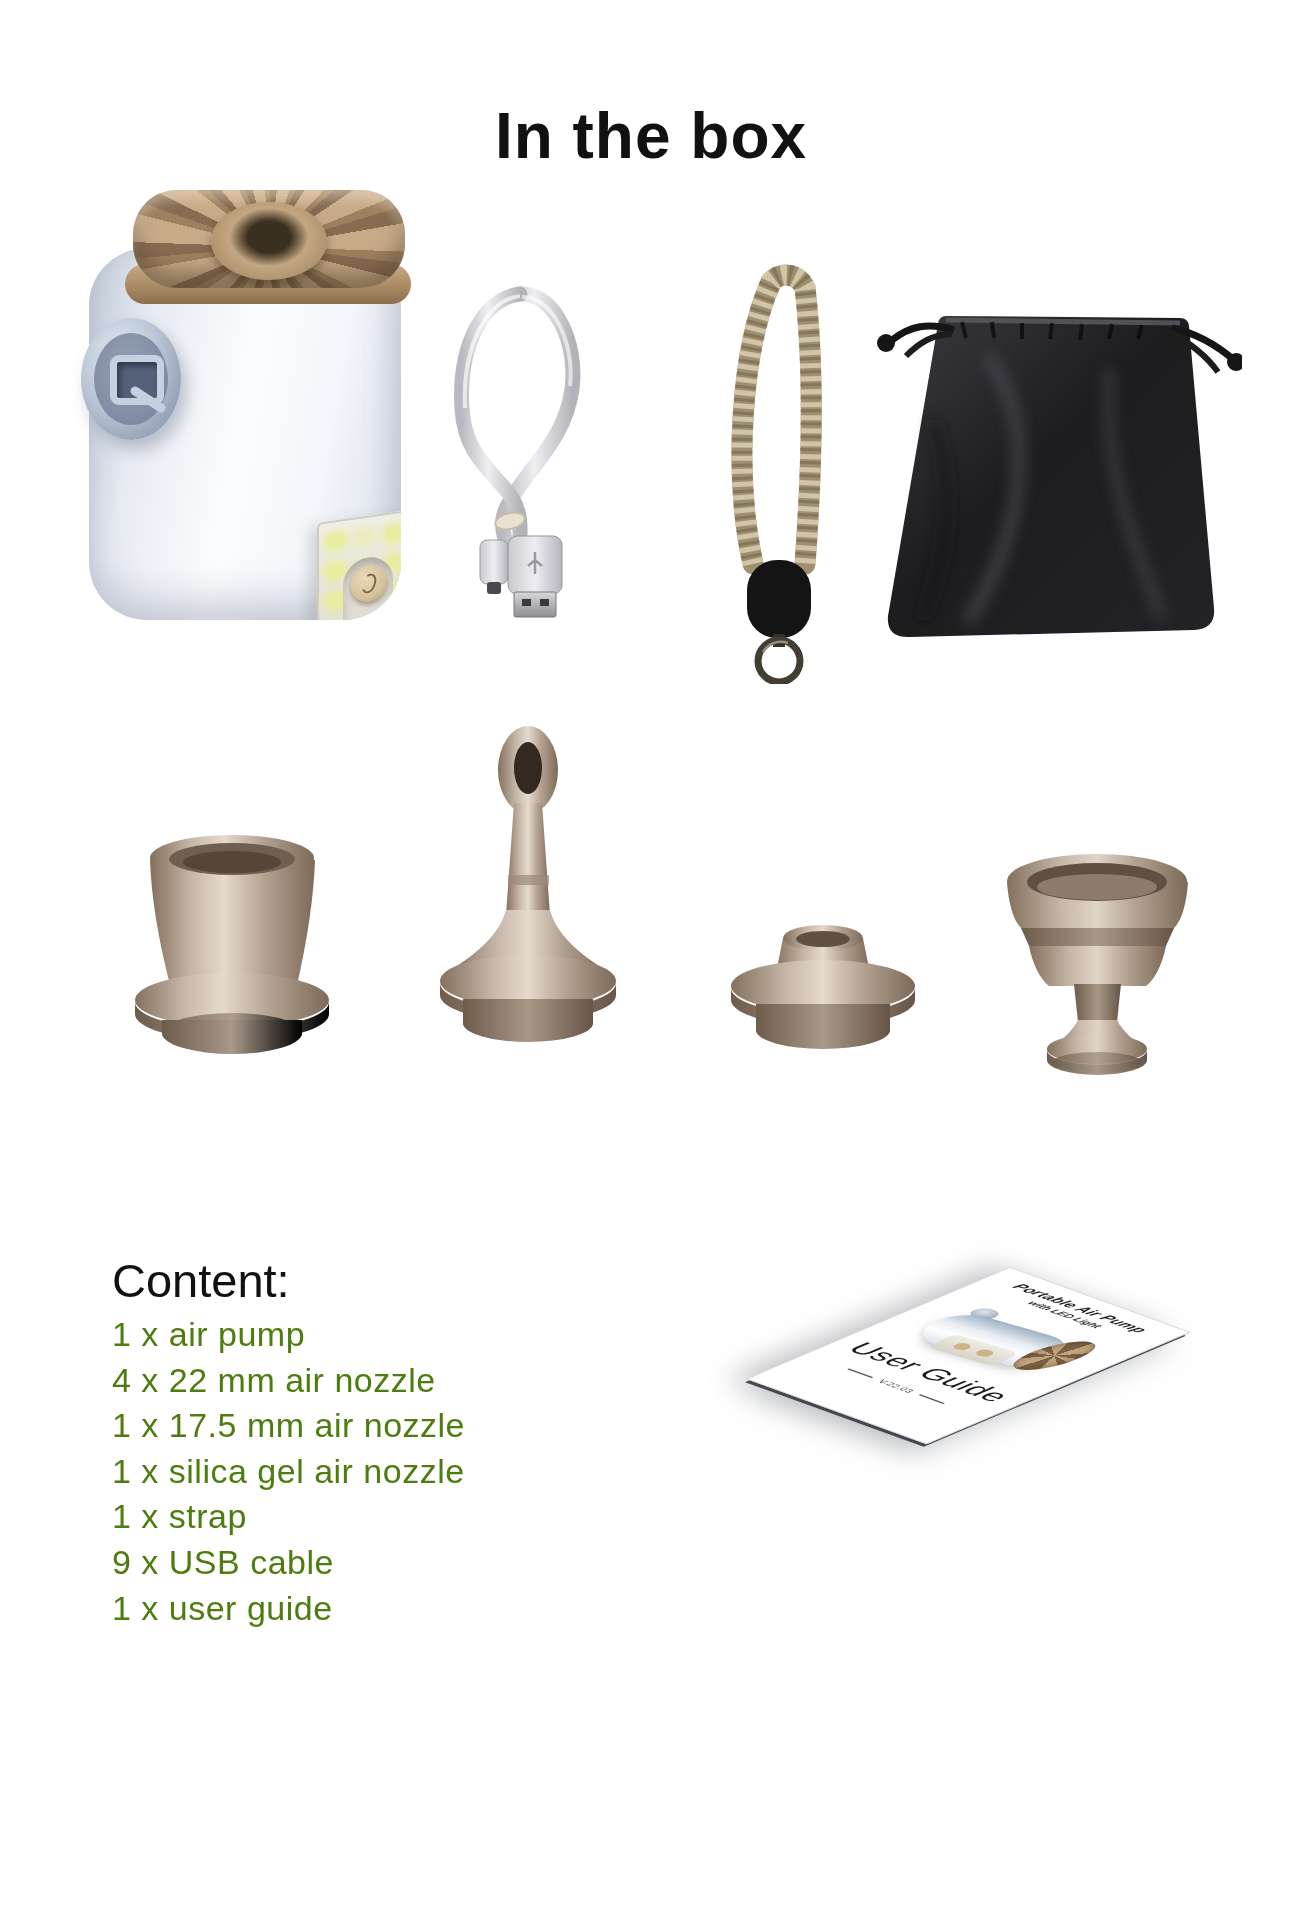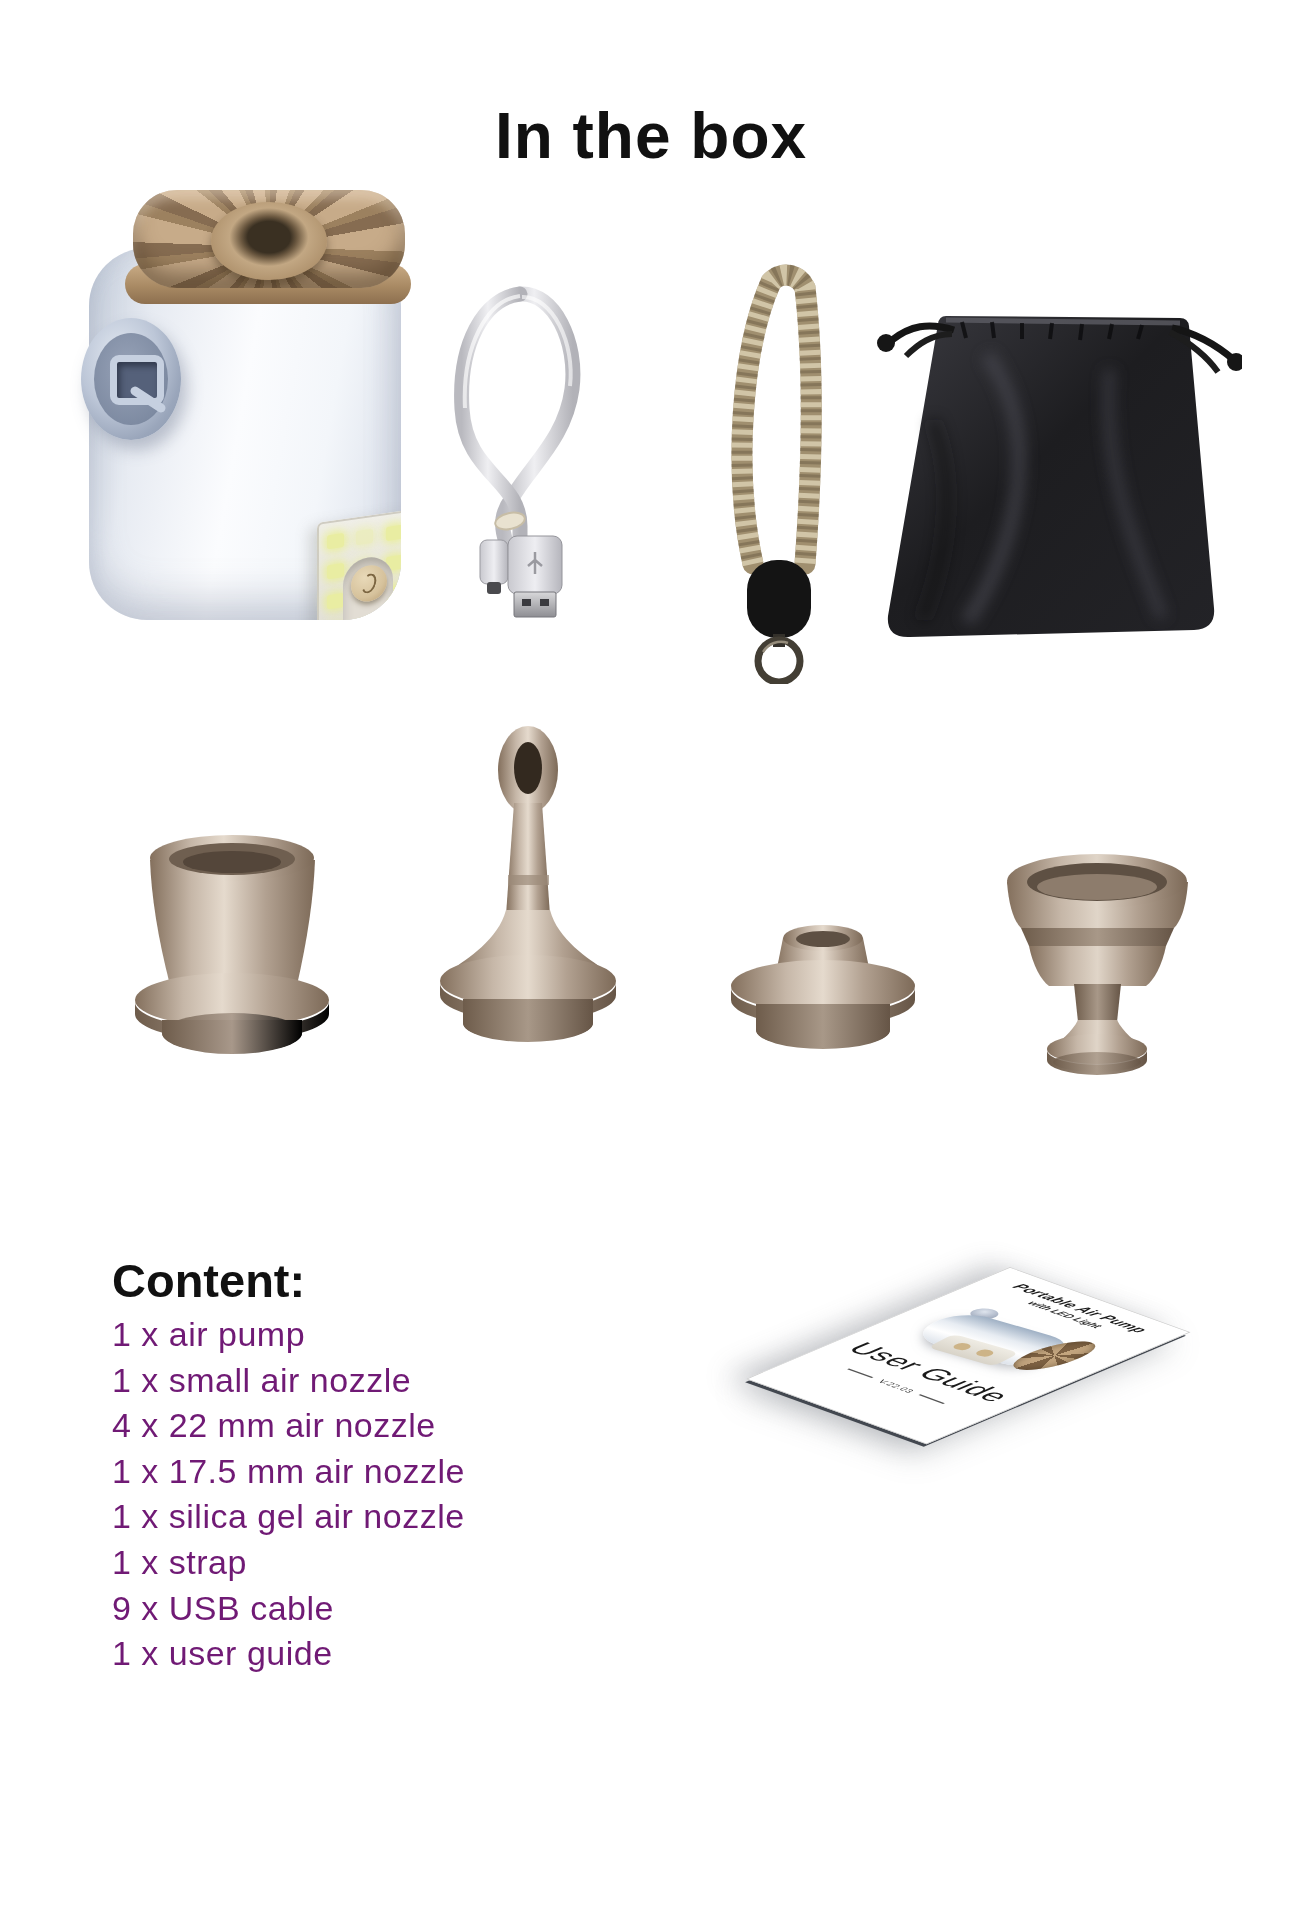--- a/index.html
+++ b/index.html
@@ -3,23 +3,23 @@
 <meta charset="utf-8">
 <style>
   html,body{margin:0;padding:0;background:#fff;}
   .canvas{position:relative;width:1302px;height:1920px;margin:12px auto;background:#ffffff;
           font-family:"Liberation Sans", sans-serif;overflow:hidden;}
   .abs{position:absolute;}
 
   
   .page-title{left:0;right:0;top:44px;text-align:center;font-size:64px;font-weight:600;
               color:#111;letter-spacing:1px;}
-  .content-head{left:112px;top:1202px;font-size:47px;font-weight:700;color:#111;}
+  .content-head{left:112px;top:1202px;font-size:47px;font-weight:400;color:#111;}
   .content-list{left:112px;top:1300px;list-style:none;margin:0;padding:0;}
-  .content-list li{font-size:34px;line-height:45.6px;color:#701a75;letter-spacing:.5px;}
+  .content-list li{font-size:34px;line-height:45.6px;color:#4d7c0f;letter-spacing:.5px;}
 
   
   .pump{left:75px;top:172px;width:330px;height:440px;}
   .pump-body{left:14px;top:64px;width:312px;height:372px;border-radius:58px;
      background:linear-gradient(100deg,#c3ccda 0%,#e7ebf2 20%,#fbfcfe 48%,#f3f6fa 72%,#d7dde8 100%);
      box-shadow:inset 0 -24px 34px rgba(140,150,170,.35), inset -12px 0 26px rgba(150,160,180,.22);
      overflow:hidden;}
   .pump-collar{left:50px;top:80px;width:286px;height:40px;border-radius:22px;
      background:linear-gradient(180deg,#c9ab85 0%,#a98a64 55%,#8d6f4f 100%);}
   .pump-top{left:58px;top:6px;width:272px;height:98px;border-radius:44px;overflow:hidden;
@@ -314,21 +314,20 @@
     <path d="M 69 130 L 116 130 L 112 168 L 73 168 Z" fill="url(#t4d)"></path>
     <path d="M 73 166 L 112 166 C 118 178 130 188 140 193 L 45 193 C 55 188 67 178 73 166 Z" fill="url(#t4)"></path>
     <path d="M 42 196 A 50 15 0 0 0 142 196 L 142 206 A 50 15 0 0 1 42 206 Z" fill="url(#t4d)"></path>
     <ellipse cx="92" cy="195" rx="50" ry="15" fill="url(#t4)"></ellipse>
     <ellipse cx="92" cy="208" rx="44" ry="10" fill="url(#t4d)" opacity=".85"></ellipse>
   </svg>
 
   <h2 class="abs content-head">Content:</h2>
   <ul class="abs content-list">
     <li>1 x air pump</li>
-    <li>1 x small air nozzle</li>
     <li>4 x 22 mm air nozzle</li>
     <li>1 x 17.5 mm air nozzle</li>
     <li>1 x silica gel air nozzle</li>
     <li>1 x strap</li>
     <li>9 x USB cable</li>
     <li>1 x user guide</li>
   </ul>
 
   <div class="abs guide">
     <div class="abs guide-name">Portable Air Pump</div>

